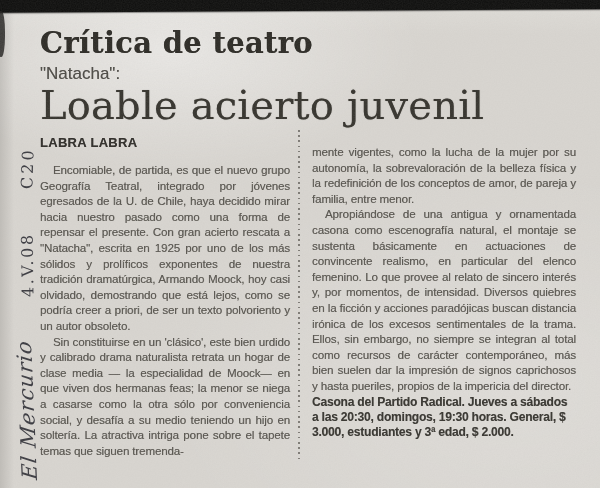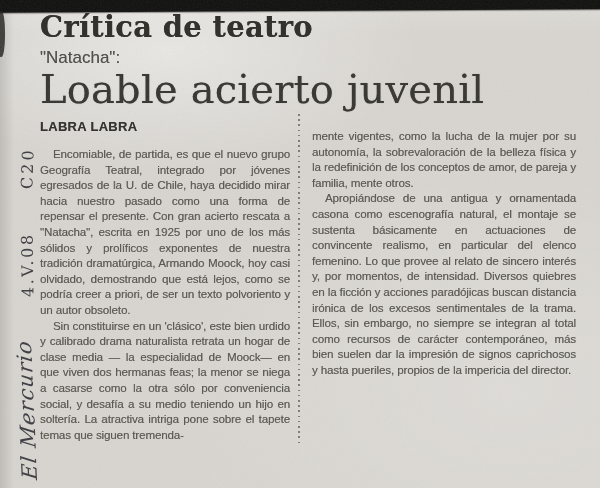--- a/index.html
+++ b/index.html
@@ -24,21 +24,21 @@
     transform-origin:0 0;transform:rotate(-90deg);
     display:flex;align-items:center;justify-content:space-between;
     color:var(--pen-ink,#3a3a40);}
   .note-pub{font-family:"DejaVu Serif", serif;font-style:italic;font-size:21px;
     letter-spacing:1px;transform:skewX(-9deg) rotate(-2.5deg);}
   .note-date{font-family:"DejaVu Serif", serif;font-size:16px;letter-spacing:2.5px;
     transform:rotate(-1deg);}
   .note-page{font-family:"DejaVu Serif", serif;font-size:16px;letter-spacing:3px;
     transform:rotate(2deg);}
 
-  .article{position:absolute;left:40px;top:12px;width:536px;}
+  .article{position:absolute;left:40px;top:28px;width:536px;}
   .section-header{margin:0;font-family:"DejaVu Serif", serif;font-weight:bold;
     font-size:29px;line-height:30px;color:var(--headline-ink,#2b2924);
     letter-spacing:0.3px;text-shadow:0 0 0.6px rgba(43,41,36,0.7);}
   .kicker{margin-top:7px;font-size:17px;line-height:18px;color:#4c4a45;
     text-shadow:0 0 0.5px rgba(76,74,69,0.55);}
   .headline{margin:5px 0 0 0;font-family:"DejaVu Serif", serif;font-weight:400;
     font-size:40px;line-height:34px;color:#34322c;letter-spacing:0.2px;
     text-shadow:0 0 0.7px rgba(52,50,44,0.6);}
 
   .columns{display:flex;margin-top:14px;align-items:flex-start;}
@@ -87,23 +87,24 @@
         <div class="paras">
             <p>Encomiable, de partida, es que el nuevo grupo Geografía Teatral, integrado por jóvenes egresados de la U. de Chile, haya decidido mirar hacia nuestro pasado como una forma de repensar el presente. Con gran acierto rescata a "Natacha", escrita en 1925 por uno de los más sólidos y prolíficos exponentes de nuestra tradición dramatúrgica, Armando Moock, hoy casi olvidado, demostrando que está lejos, como se podría creer a priori, de ser un texto polvoriento y un autor obsoleto.</p>
             <p>Sin constituirse en un 'clásico', este bien urdido y calibrado drama naturalista retrata un hogar de clase media — la especialidad de Moock— en que viven dos hermanas feas; la menor se niega a casarse como la otra sólo por conveniencia social, y desafía a su medio teniendo un hijo en soltería. La atractiva intriga pone sobre el tapete temas que siguen tremenda-</p>
           </div>
       </div>
 
       <div class="divider"></div>
 
       <div class="col col-right">
         <div class="paras">
-            <p>mente vigentes, como la lucha de la mujer por su autonomía, la sobrevaloración de la belleza física y la redefinición de los conceptos de amor, de pareja y familia, mente otros.</p>
+            <p>mente vigentes, como la lucha de la mujer por su autonomía, la sobrevaloración de la belleza física y la redefinición de los conceptos de amor, de pareja y familia, entre menor.</p>
             <p>Apropiándose de una antigua y ornamentada casona como escenografía natural, el montaje se sustenta básicamente en actuaciones de convincente realismo, en particular del elenco femenino. Lo que provee al relato de sincero interés y, por momentos, de intensidad. Diversos quiebres en la ficción y acciones paradójicas buscan distancia irónica de los excesos sentimentales de la trama. Ellos, sin embargo, no siempre se integran al total como recursos de carácter contemporáneo, más bien suelen dar la impresión de signos caprichosos y hasta pueriles, propios de la impericia del director.</p>
           </div>
+        <p class="listing">Casona del Partido Radical. Jueves a sábados a las 20:30, domingos, 19:30 horas. General, $ 3.000, estudiantes y 3ª edad, $ 2.000.</p>
       </div>
     </div>
   </div>
 
   <svg class="noise" width="600" height="488">
     <filter id="grain">
       <feTurbulence type="fractalNoise" baseFrequency="0.85" numOctaves="2" seed="7"></feTurbulence>
       <feColorMatrix type="matrix" values="0 0 0 0 0.46  0 0 0 0 0.45  0 0 0 0 0.43  0 0 0 0.55 0"></feColorMatrix>
     </filter>
     <rect width="600" height="488" filter="url(#grain)" opacity="0.22"></rect>

